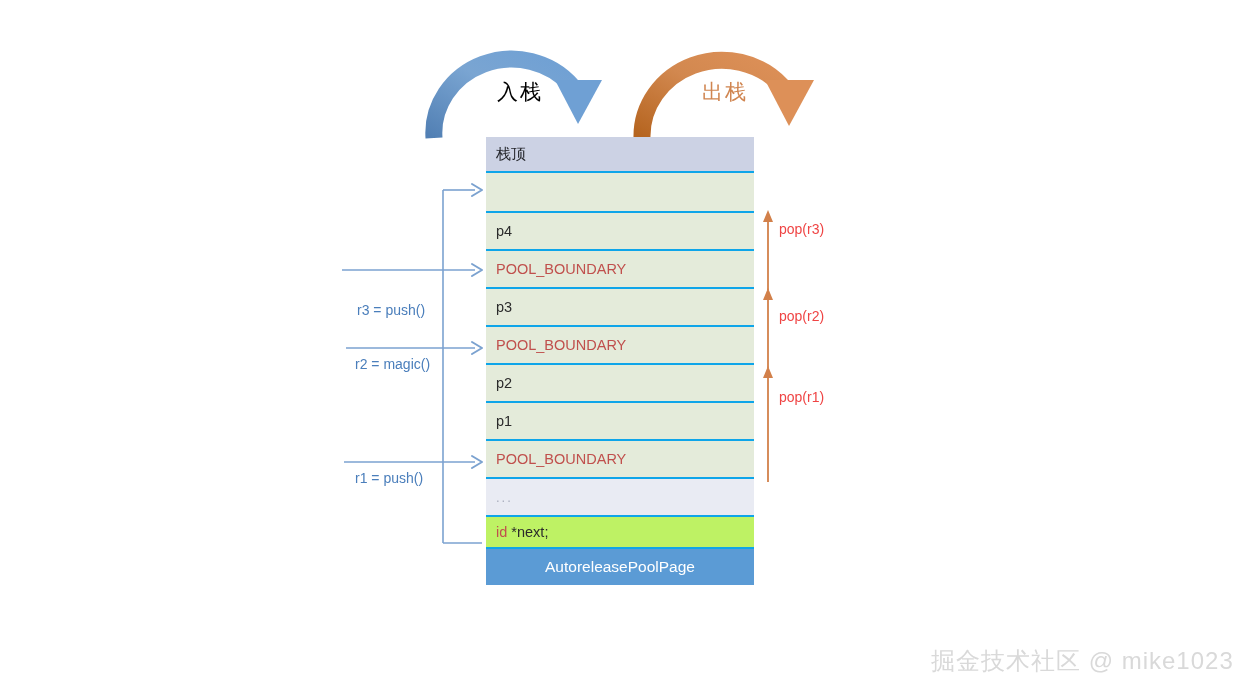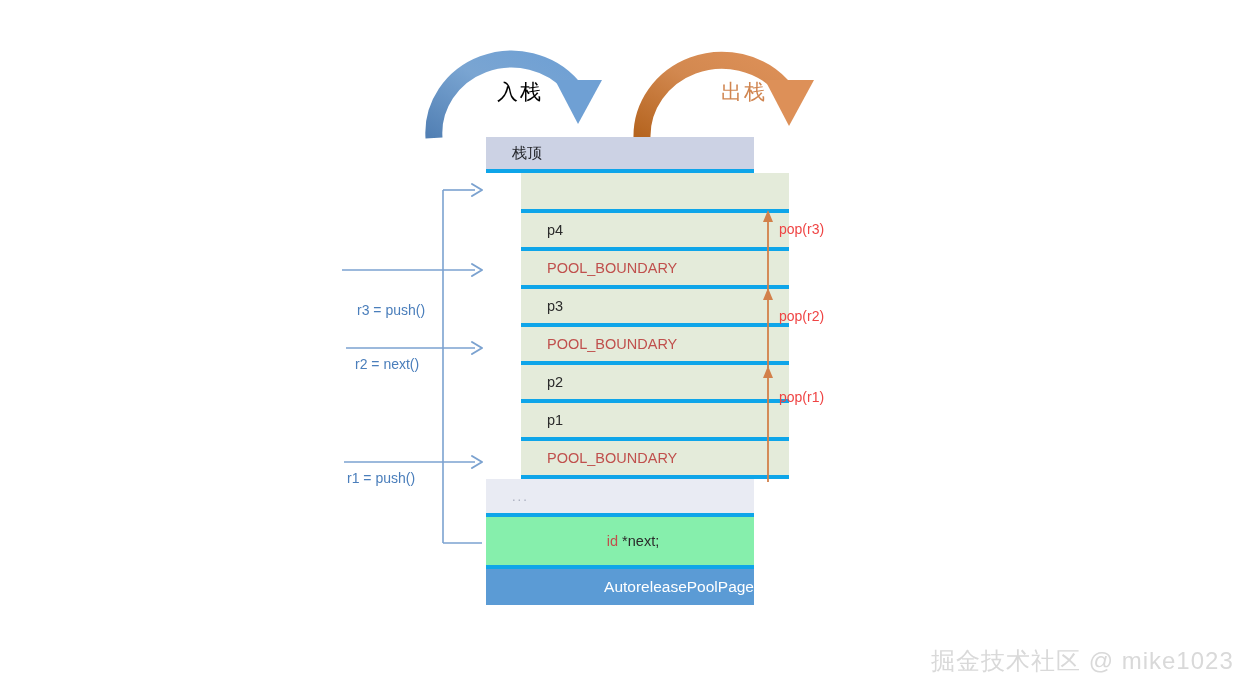--- a/index.html
+++ b/index.html
@@ -33,76 +33,74 @@
     font-size: 21px;
     letter-spacing: 2px;
     white-space: nowrap;
   }
   #push-arc-label {
     left: 497px;
     top: 78px;
     color: #000000;
   }
   #pop-arc-label {
-    left: 721px;
+    left: 702px;
     top: 78px;
     color: #d08550;
   }
 
   
   #stack {
     position: absolute;
     left: 486px;
     top: 137px;
     width: 268px;
   }
   .cell {
     position: relative;
     box-sizing: border-box;
     width: 268px;
     display: flex;
     align-items: center;
-    padding-left: 26px;
+    padding-left: 10px;
     font-size: 14.5px;
     color: #2b2b2b;
-    border-bottom: 4px solid #0ea5e9;
+    border-bottom: 2px solid #0ea5e9;
     white-space: nowrap;
   }
   .cell.header {
     height: 36px;
     background: #ccd2e4;
     color: #24262b;
     font-size: 15px;
   }
   .cell.green {
     height: 38px;
     background: #e4ebda;
-    margin-left: 35px;
   }
   .cell.green.tall {
     height: 40px;
   }
   .cell.lav {
     height: 38px;
     background: #e9ebf3;
   }
   .cell.lav-dark {
-    height: 52px;
-    background: #86efac;
-    justify-content: center;
+    height: 32px;
+    background: #bef264;
   }
   .cell.lav-light {
     height: 38px;
     background: #eceef4;
   }
   .cell.footer {
     height: 36px;
     background: #5b9bd5;
     color: #ffffff;
-    justify-content: flex-end;
+    justify-content: center;
     padding-left: 0;
     font-size: 15.5px;
     border-bottom: none;
   }
   .boundary-text { color: #c0504d; }
   .dots-text {
     color: #a9aebd;
     letter-spacing: 2px;
     font-size: 13px;
   }
@@ -119,21 +117,21 @@
     pointer-events: none;
   }
   .push-label {
     position: absolute;
     font-size: 14px;
     color: #4a7ebb;
     white-space: nowrap;
   }
   #push-label-r3 { left: 357px; top: 278px; margin-top: 24px; }
   #push-label-r2 { left: 355px; top: 356px; }
-  #push-label-r1 { left: 347px; top: 470px; }
+  #push-label-r1 { left: 355px; top: 470px; }
 
   
   #pop-arrows-svg {
     position: absolute;
     left: 756px;
     top: 200px;
     pointer-events: none;
   }
   .pop-label {
     position: absolute;
@@ -276,21 +274,21 @@
     </g>
     <g fill="none" stroke="#7ba2d0" stroke-width="2" stroke-linecap="round" stroke-linejoin="round">
       <polyline points="142,4 152,10 142,16"></polyline>
       <polyline points="142,84 152,90 142,96"></polyline>
       <polyline points="142,162 152,168 142,174"></polyline>
       <polyline points="142,276 152,282 142,288"></polyline>
     </g>
   </svg>
 
   <div id="push-label-r3" class="push-label">r3 = push()</div>
-  <div id="push-label-r2" class="push-label">r2 = next()</div>
+  <div id="push-label-r2" class="push-label">r2 = magic()</div>
   <div id="push-label-r1" class="push-label">r1 = push()</div>
 
   <svg id="pop-arrows-svg" width="40" height="300" viewBox="0 0 40 300">
     <g stroke="#d2804a" stroke-width="1.8" fill="none">
 
       <path d="M 12 90 L 12 14"></path>
 
       <path d="M 12 168 L 12 92"></path>
 
       <path d="M 12 282 L 12 170"></path>

